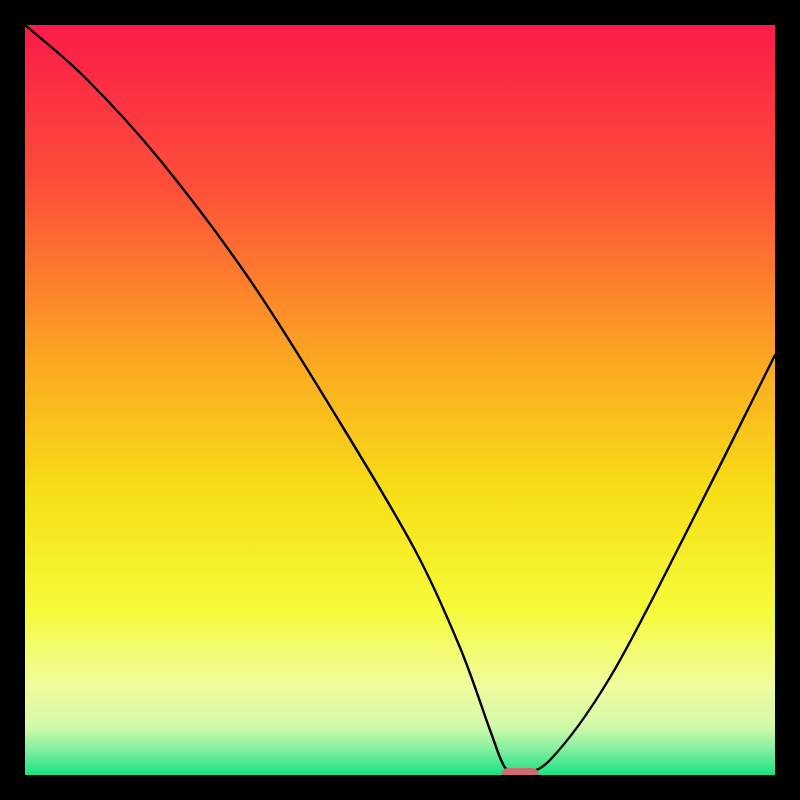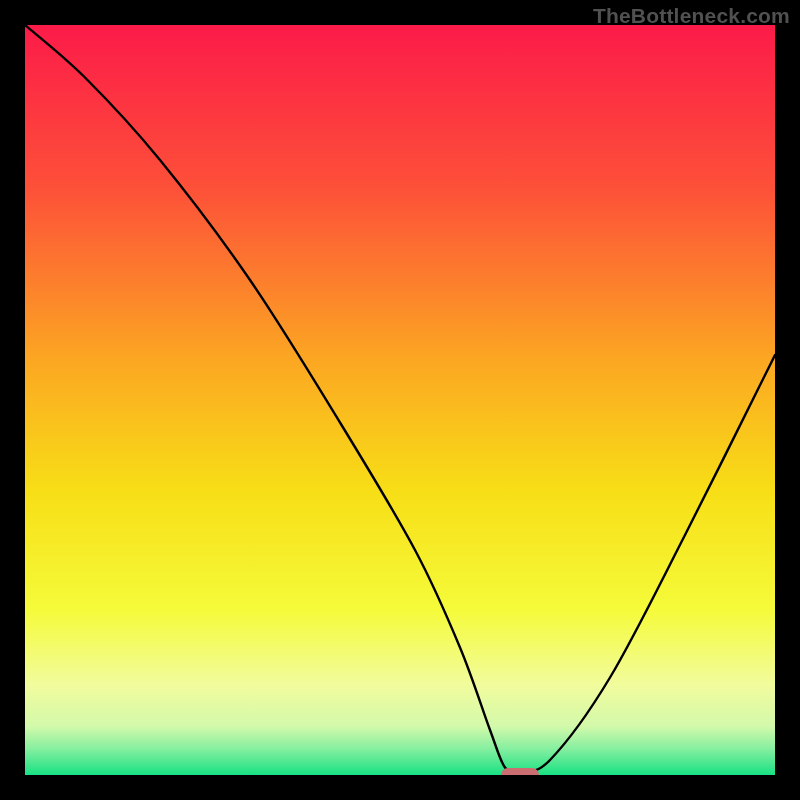--- a/index.html
+++ b/index.html
@@ -50,21 +50,20 @@
     border-radius: 7px;
     background: #cb6e72;
     z-index: 2;
   }
 </style>
 </head>
 <body>
 
 <div class="frame">
 
-  <div class="watermark">TheBottleneck.com</div>
 
   <div class="plot-area">
 
     <svg class="gradient-bg" viewBox="0 0 750 750" preserveAspectRatio="none">
       <defs>
         <linearGradient id="bg-grad" x1="0" y1="0" x2="0" y2="1">
             <stop offset="0%" stop-color="#fc1b49"></stop>
             <stop offset="22%" stop-color="#fd5138"></stop>
             <stop offset="45%" stop-color="#fca822"></stop>
             <stop offset="62%" stop-color="#f7de16"></stop>

